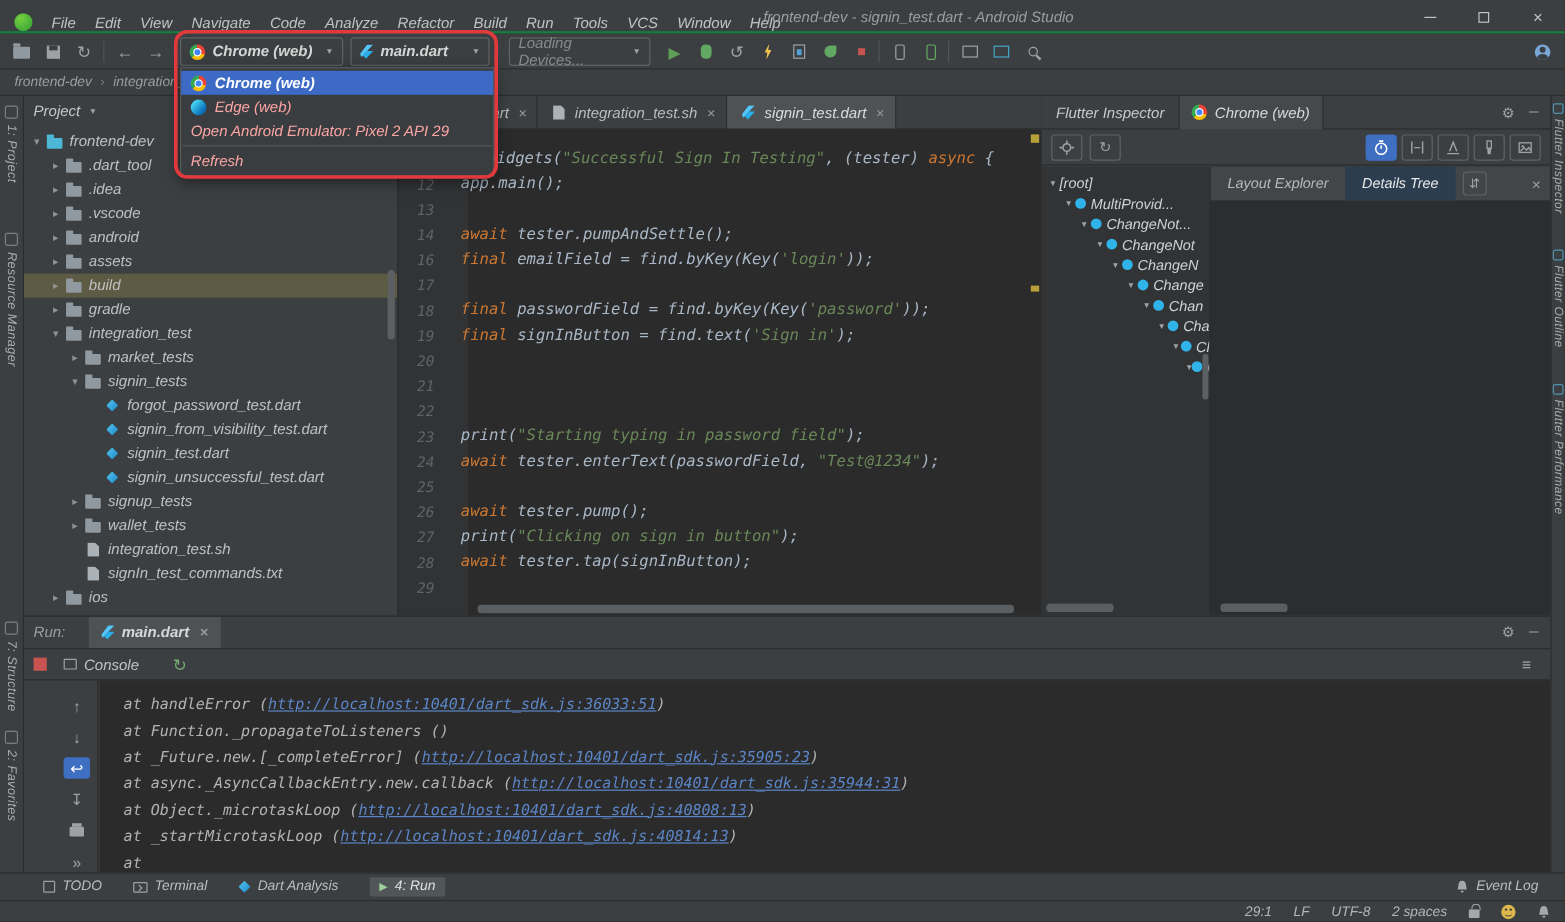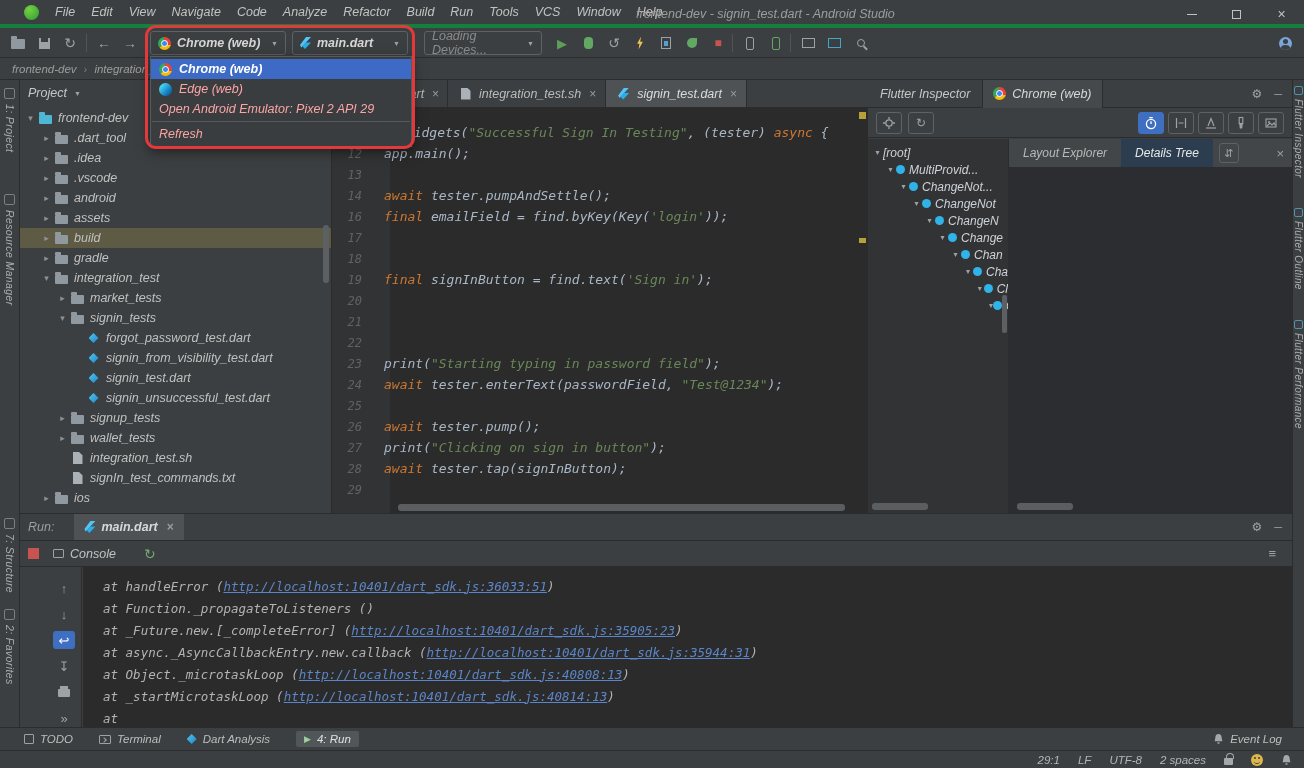--- a/index.html
+++ b/index.html
@@ -1,20 +1,20 @@
 <!DOCTYPE html>
 <html><head>
 <meta charset="utf-8">
 <style>
   *{margin:0;padding:0;box-sizing:border-box}
   html,body{width:1304px;height:768px;overflow:hidden}
   body{position:relative;background:#2b2b2b;font-family:"Liberation Sans",sans-serif;font-style:italic;font-size:12px;color:#bbb;user-select:none}
   .ni{font-style:normal}
   
-  #titlebar{position:absolute;top:0;left:0;width:100%;height:28px;background:#3c3f41;border-bottom:4px solid #15803d;display:flex;align-items:center;padding-left:22px}
+  #titlebar{position:absolute;top:0;left:0;width:100%;height:28px;background:#3c3f41;border-bottom:2px solid #15803d;display:flex;align-items:flex-end;padding-left:10px}
   .as-logo{width:15px;height:15px;border-radius:50%;background:radial-gradient(circle at 35% 30%,#74d13e,#2f9b36);margin:0 8px 0 2px;flex:none}
   .menu-item{padding:0 8px;font-size:12.5px;color:#c2c2c2}
   #win-title{position:absolute;left:636px;top:0;height:28px;display:flex;align-items:center;color:#9d9d9d;font-size:12.5px}
   #win-controls{position:absolute;right:0;top:0;height:28px;display:flex}
   .win-btn{width:45px;height:28px;display:flex;align-items:center;justify-content:center;color:#c2c2c2;font-size:14px}
   .minline{width:10px;height:1px;background:#c2c2c2}
   .maxbox{width:9px;height:9px;border:1px solid #c2c2c2}
   
   #toolbar{position:absolute;top:28px;left:0;width:100%;height:30px;background:#3c3f41;border-bottom:1px solid #2c2c2c}
   .tb{position:absolute;top:0;height:30px;display:flex;align-items:center;justify-content:center}
@@ -126,21 +126,21 @@
   #runstrip{position:absolute;left:0;top:53px;width:62px;bottom:0;border-right:1px solid #2c2c2c;display:flex;flex-direction:column;align-items:flex-end;padding:12px 6px 0 0;gap:8px}
   .stripico{width:22px;height:20px;display:flex;align-items:center;justify-content:center;color:#9fa2a5;font-size:13px}
   .stripico.active{background:#3e6fc1;border-radius:3px;color:#fff}
   .printer{width:12px;height:8px;background:#9fa2a5;border-radius:1px;position:relative;margin-top:2px}
   .printer::before{content:"";position:absolute;top:-3px;left:2px;width:8px;height:3px;background:#9fa2a5}
   #console{position:absolute;left:63px;top:53px;right:0;bottom:0;background:#2b2b2b;padding:8px 0 0 20px;overflow:hidden}
   .cline{height:22px;display:flex;align-items:center;font-family:"DejaVu Sans Mono",monospace;font-size:12.5px;font-style:italic;white-space:pre}
   .cpre{color:#b3b3b3}
   .clink{color:#5c85c7;text-decoration:underline;cursor:pointer}
   
-  #bottombar{position:absolute;left:0;top:727px;width:100%;height:23px;background:#3c3f41;border-top:1px solid #2c2c2c;display:flex;align-items:center;padding-left:24px;gap:26px;font-size:11.5px;color:#bdbdbd}
+  #bottombar{position:absolute;left:0;top:727px;width:100%;height:23px;background:#3c3f41;border-top:1px solid #2c2c2c;display:flex;align-items:center;padding-left:36px;gap:26px;font-size:11.5px;color:#bdbdbd}
   .bbitem{display:flex;align-items:center;gap:6px}
   .bbitem.active{background:#515658;color:#e0e0e0;padding:2px 8px;border-radius:2px}
   .todoico{width:10px;height:10px;border:1px solid #9fa2a5;border-radius:1px}
   .termico{width:12px;height:9px;border:1px solid #9fa2a5;border-radius:1px;position:relative}
   .termico::after{content:"";position:absolute;left:2px;top:2px;width:3px;height:3px;border-left:1px solid #9fa2a5;border-bottom:1px solid #9fa2a5;transform:rotate(-135deg)}
   #eventlog{margin-left:auto;margin-right:22px;display:flex;align-items:center;gap:6px}
   #statusbar{position:absolute;left:0;top:750px;width:100%;height:18px;background:#3c3f41;border-top:1px solid #2c2c2c;display:flex;align-items:center;justify-content:flex-end;gap:18px;padding-right:12px;font-size:11.5px;color:#b5b5b5}
   .lock{width:9px;height:7px;background:#a5a8aa;border-radius:1px;position:relative;margin-top:4px}
   .lock::before{content:"";position:absolute;top:-5px;left:1.5px;width:6px;height:5px;border:1.5px solid #a5a8aa;border-bottom:none;border-radius:4px 4px 0 0}
   .smiley{width:12px;height:12px;border-radius:50%;background:#ddb64c;position:relative}
@@ -462,21 +462,21 @@
   </div>
 <div id="ebody">
   <div id="egutter"></div>
   <div id="elines">
       <div class="eline"><span class="lnum">11</span><span class="lcode first"><span class="tk-d">tWidgets(</span><span class="tk-s">"Successful Sign In Testing"</span><span class="tk-d">, (tester) </span><span class="tk-k">async</span><span class="tk-d"> {</span></span></div>
       <div class="eline"><span class="lnum">12</span><span class="lcode"><span class="tk-d">app.main();</span></span></div>
       <div class="eline"><span class="lnum">13</span><span class="lcode"></span></div>
       <div class="eline"><span class="lnum">14</span><span class="lcode"><span class="tk-k">await</span><span class="tk-d"> tester.pumpAndSettle();</span></span></div>
       <div class="eline"><span class="lnum">16</span><span class="lcode"><span class="tk-k">final</span><span class="tk-d"> emailField = find.byKey(Key(</span><span class="tk-s">'login'</span><span class="tk-d">));</span></span></div>
       <div class="eline"><span class="lnum">17</span><span class="lcode"></span></div>
-      <div class="eline"><span class="lnum">18</span></div>
+      <div class="eline"><span class="lnum">18</span><span class="lcode"><span class="tk-k">final</span><span class="tk-d"> passwordField = find.byKey(Key(</span><span class="tk-s">'password'</span><span class="tk-d">));</span></span></div>
       <div class="eline"><span class="lnum">19</span><span class="lcode"><span class="tk-k">final</span><span class="tk-d"> signInButton = find.text(</span><span class="tk-s">'Sign in'</span><span class="tk-d">);</span></span></div>
       <div class="eline"><span class="lnum">20</span><span class="lcode"></span></div>
       <div class="eline"><span class="lnum">21</span><span class="lcode"></span></div>
       <div class="eline"><span class="lnum">22</span><span class="lcode"></span></div>
       <div class="eline"><span class="lnum">23</span><span class="lcode"><span class="tk-d">print(</span><span class="tk-s">"Starting typing in password field"</span><span class="tk-d">);</span></span></div>
       <div class="eline"><span class="lnum">24</span><span class="lcode"><span class="tk-k">await</span><span class="tk-d"> tester.enterText(passwordField, </span><span class="tk-s">"Test@1234"</span><span class="tk-d">);</span></span></div>
       <div class="eline"><span class="lnum">25</span><span class="lcode"></span></div>
       <div class="eline"><span class="lnum">26</span><span class="lcode"><span class="tk-k">await</span><span class="tk-d"> tester.pump();</span></span></div>
       <div class="eline"><span class="lnum">27</span><span class="lcode"><span class="tk-d">print(</span><span class="tk-s">"Clicking on sign in button"</span><span class="tk-d">);</span></span></div>
       <div class="eline"><span class="lnum">28</span><span class="lcode"><span class="tk-k">await</span><span class="tk-d"> tester.tap(signInButton);</span></span></div>

